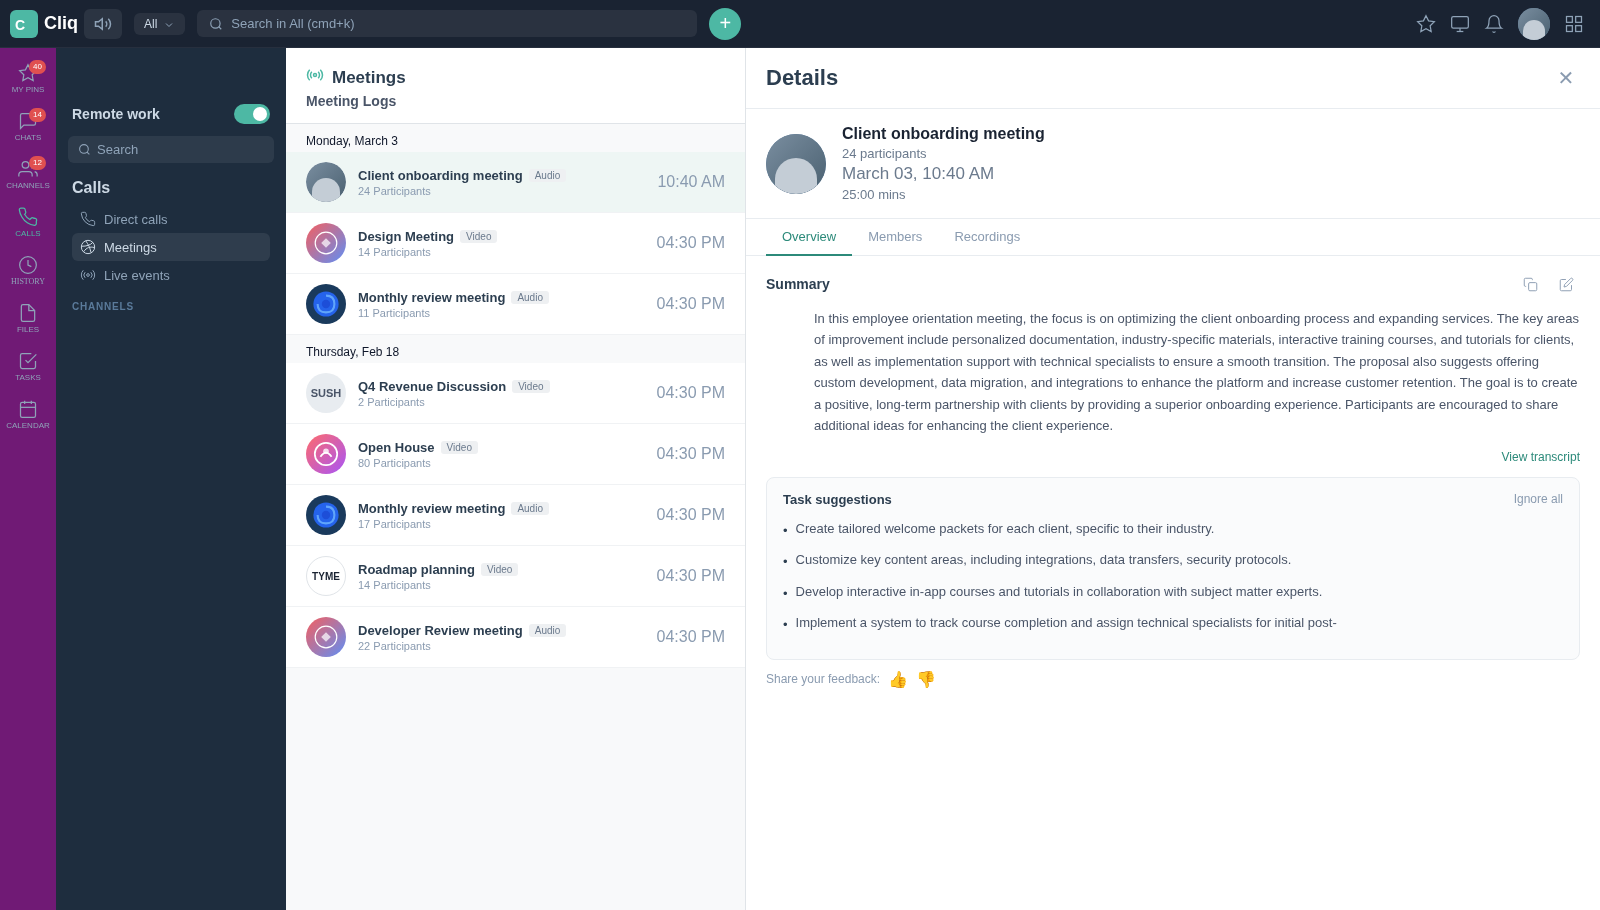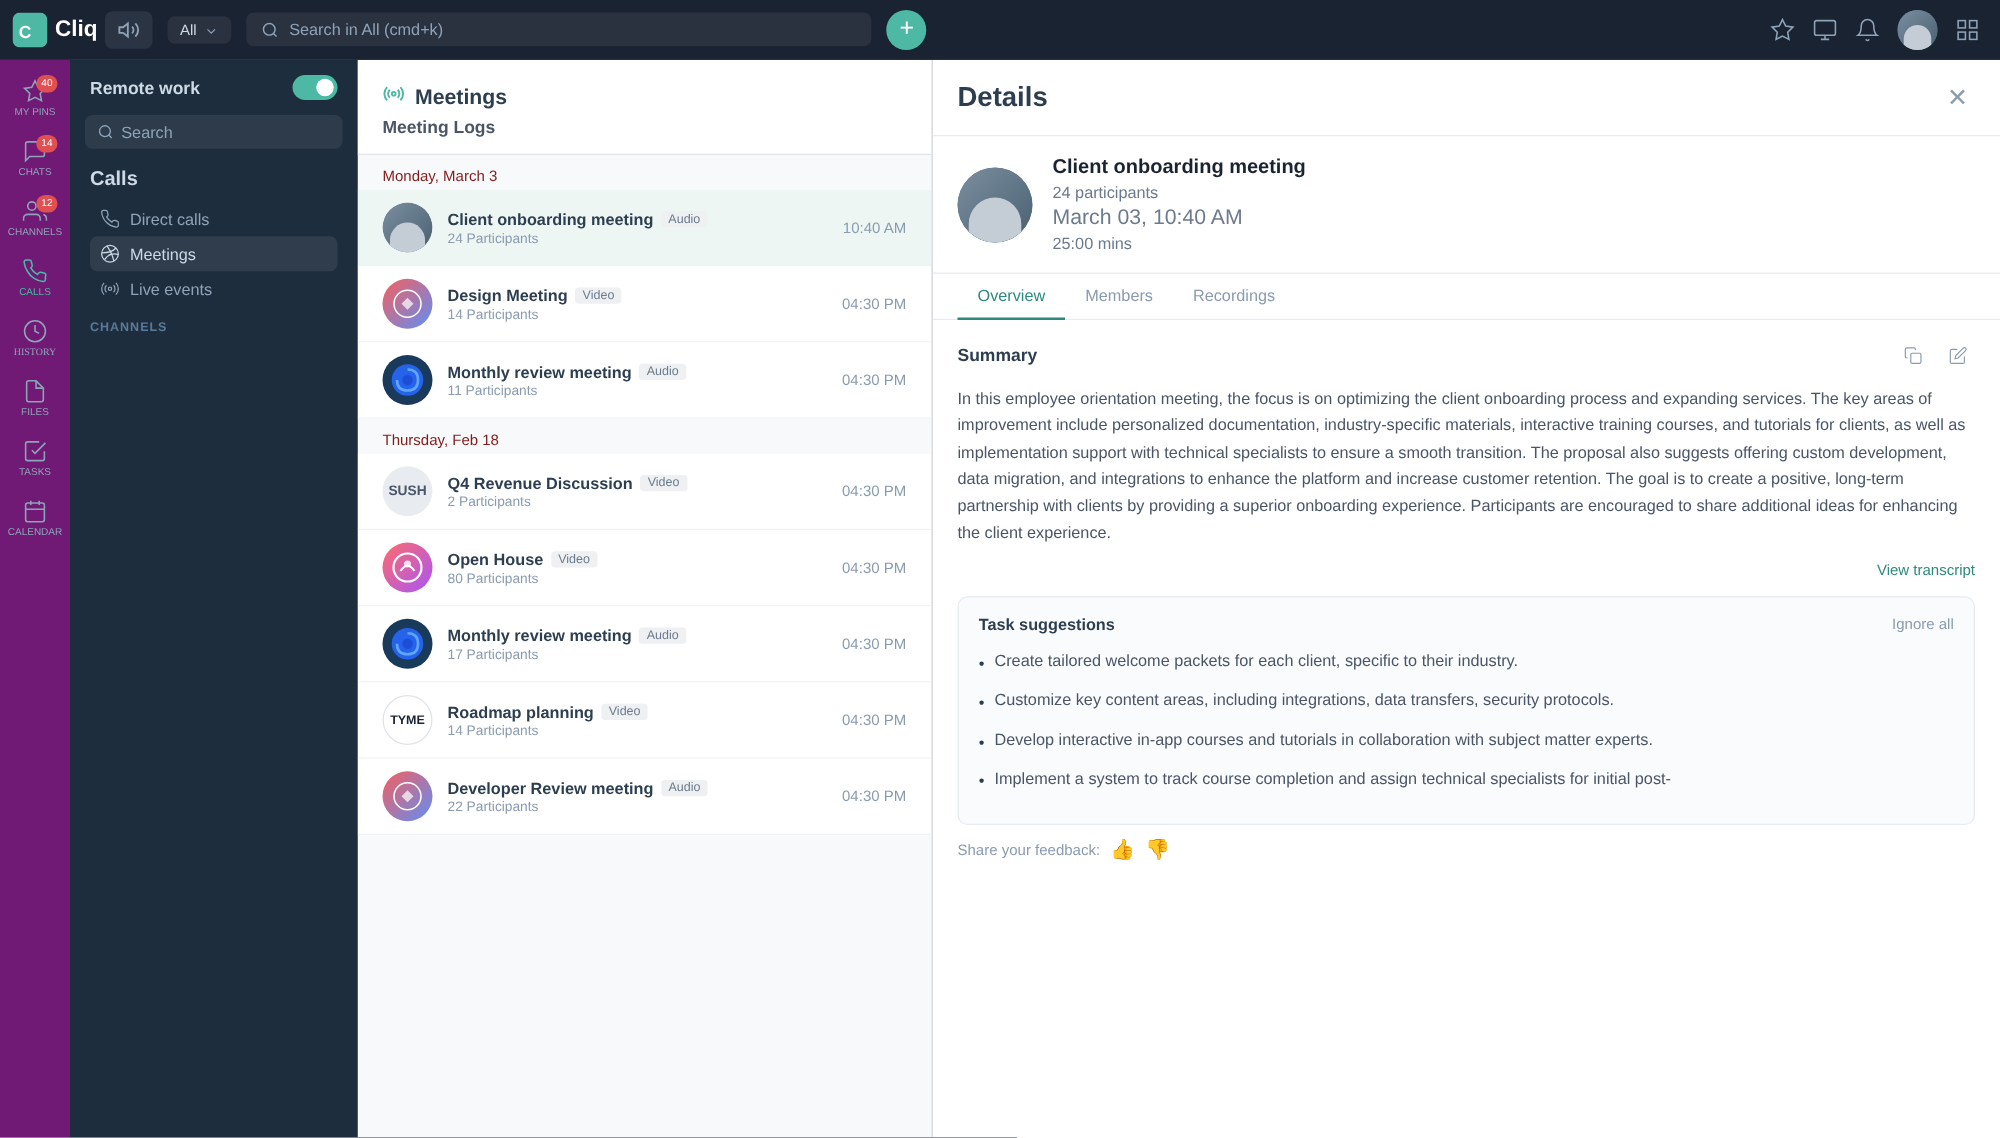--- a/index.html
+++ b/index.html
@@ -53,20 +53,21 @@
       display: flex;
       flex-direction: column;
       flex-shrink: 0;
       padding: 12px 0;
     }
     .sidebar-header {
       padding: 0 16px 12px;
       display: flex;
       align-items: center;
       justify-content: space-between;
+      margin-top: 44px;
     }
     .sidebar-workspace {
       color: #cdd9e5;
       font-size: 14px;
       font-weight: 600;
     }
     .toggle {
       width: 36px;
       height: 20px;
       background: #4db8a4;
@@ -193,21 +194,21 @@
       color: #2c3e50;
       display: flex;
       align-items: center;
       gap: 8px;
     }
     .meetings-subtitle { font-size: 14px; font-weight: 600; color: #4a5568; margin-top: 4px; }
 
     .meetings-list { overflow-y: auto; flex: 1; }
     .date-divider {
       font-size: 12px;
-      color: #7f1d1d;
+      color: #0f172a;
       padding: 10px 20px 4px;
       font-weight: 500;
     }
     .meeting-item {
       display: flex;
       align-items: center;
       padding: 10px 20px;
       cursor: pointer;
       background: white;
       border-bottom: 1px solid #f0f2f4;
@@ -232,21 +233,21 @@
     .meeting-name { font-size: 13px; font-weight: 600; color: #2c3e50; display: flex; align-items: center; gap: 6px; }
     .meeting-tag {
       font-size: 10px;
       background: #eef0f2;
       color: #6b7a8d;
       padding: 1px 6px;
       border-radius: 3px;
       font-weight: 500;
     }
     .meeting-participants { font-size: 11px; color: #8a9bb0; margin-top: 2px; }
-    .meeting-time { font-size: 12px; color: #8a9bb0; flex-shrink: 0; }
+    .meeting-time { font-size: 16px; color: #8a9bb0; flex-shrink: 0; }
 
     
     .details-panel {
       flex: 1;
       background: white;
       display: flex;
       flex-direction: column;
       overflow: hidden;
     }
     .details-header {
@@ -329,20 +330,21 @@
       display: flex;
       align-items: center;
       justify-content: center;
       border-radius: 4px;
     }
 
     .summary-text {
       font-size: 13px;
       color: #4a5568;
       line-height: 1.65;
+      margin-left: 48px;
     }
     .view-transcript {
       text-align: right;
       margin-top: 10px;
     }
     .view-transcript a {
       font-size: 12px;
       color: #2c8a7a;
       text-decoration: none;
       cursor: pointer;

